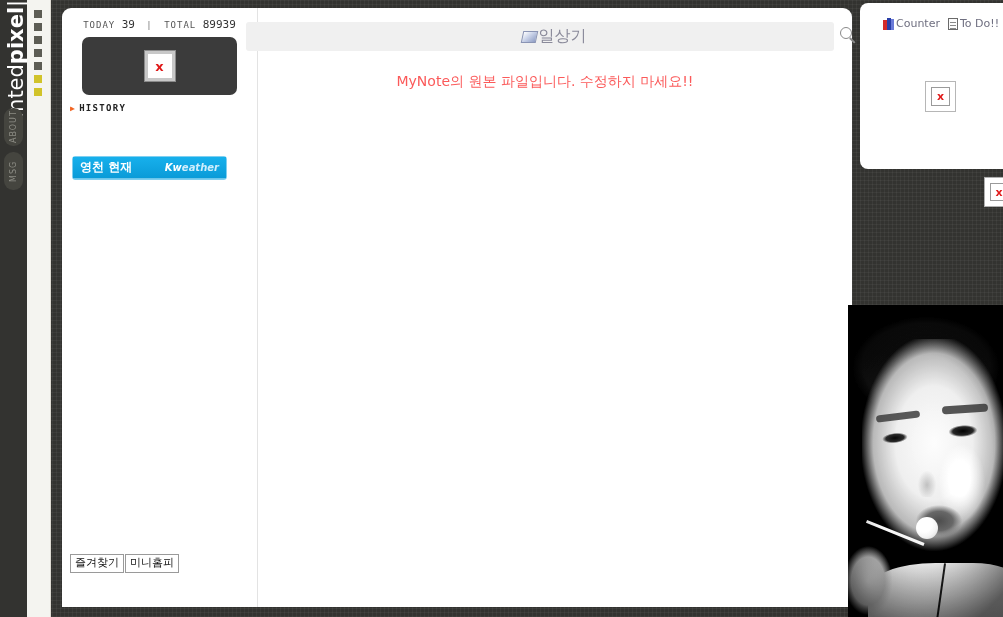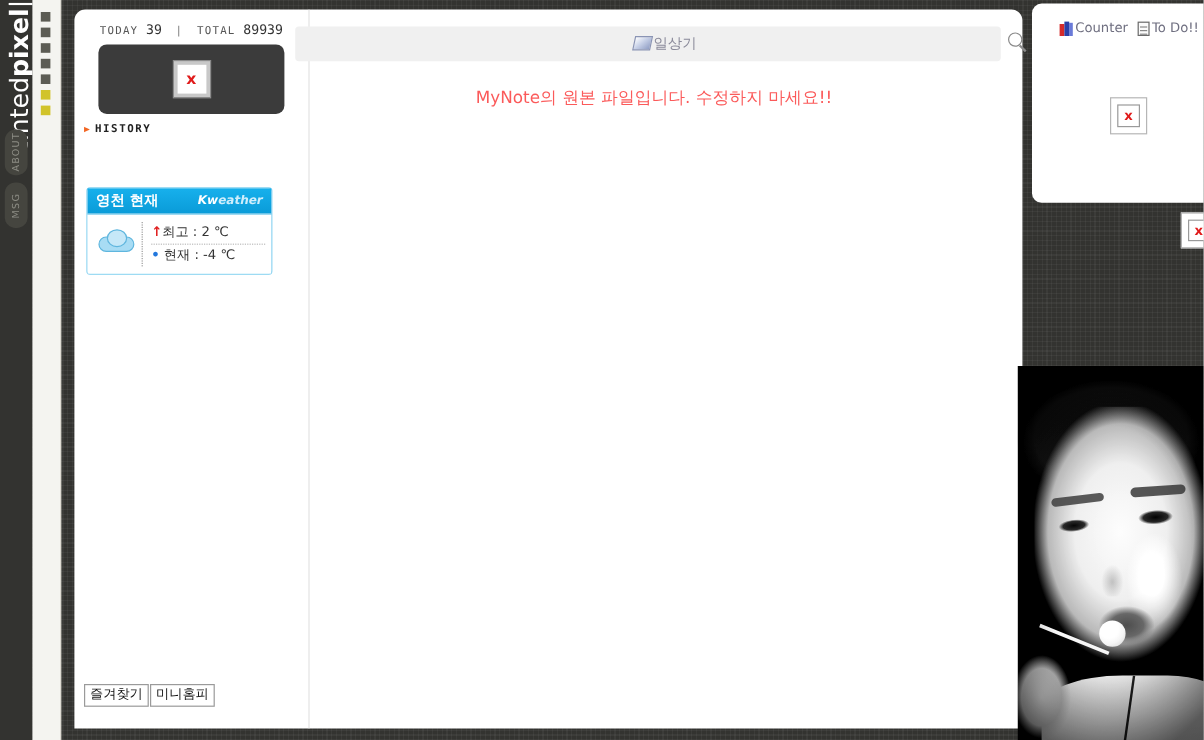--- a/index.html
+++ b/index.html
@@ -172,21 +172,21 @@
   #weather-lines { flex: 1; border-left: 1px dotted #9a9a9a; padding-left: 7px; }
   .w-line {
     font-size: 11px; color: #333; line-height: 18px; white-space: nowrap;
   }
   .w-line.top { border-bottom: 1px dotted #bbb; }
   .w-line .up { color: #e02020; font-weight: bold; }
   .w-line .dot { color: #2277dd; font-weight: bold; }
 
   
   #bottom-controls { position: absolute; left: 8px; bottom: 14px; width: 160px; }
-  #btn-row { display: flex; gap: 1px; margin-bottom: 4px; }
+  #btn-row { display: flex; gap: 1px; margin-bottom: 20px; }
   .sm-btn {
     border: 1px solid #9a9a9a;
     background: #ffffff;
     font-size: 11px;
     color: #111;
     padding: 2px 4px 3px 4px;
     line-height: 12px;
     font-family: "DejaVu Sans", sans-serif;
   }
   #linker-select {
@@ -209,21 +209,21 @@
     position: absolute; left: 176px; top: 0; right: 0; bottom: 0;
   }
   #content-header {
     margin: 14px 18px 0 8px;
     height: 29px;
     background: #f0f0f0;
     border-radius: 3px;
     display: flex; align-items: center; justify-content: center;
     position: relative;
   }
-  #header-title { font-size: 12px; color: #8a8a9a; padding-left: 28px; }
+  #header-title { font-size: 16px; color: #8a8a9a; padding-left: 28px; }
   #note-icon {
     display: inline-block; width: 15px; height: 12px;
     vertical-align: -2px; margin-right: 2px;
     background: linear-gradient(135deg,#ffffff 0%,#c9d2e8 45%,#8f9dc4 100%);
     border: 1px solid #8a94b4;
     transform: skewX(-12deg);
   }
   #search-icon {
     position: absolute; right: -24px; top: 5px;
     width: 18px; height: 18px;
@@ -418,34 +418,20 @@
 
     <div id="history-row">
       <span class="tri">▶</span><span>HISTORY</span>
     </div>
 
 
     <div id="weather-widget">
       <div id="weather-head">
         <span id="weather-city">영천 현재</span>
         <span id="weather-brand"><span>Kw</span><span class="w">eather</span></span>
-      </div>
-      <div id="weather-body">
-        <div id="weather-icon">
-            <div class="cloud"></div>
-          </div>
-        <div id="weather-lines">
-          <div class="w-line top">
-            <span class="up">↑</span><span>최고 : 2 ℃</span>
-          </div>
-          <div class="w-line">
-            <span class="dot">•</span>
-            <span>현재 : -4 ℃</span>
-          </div>
-        </div>
       </div>
     </div>
 
     <div id="bottom-controls">
       <div id="btn-row">
         <button class="sm-btn">즐겨찾기</button>
         <button class="sm-btn">미니홈피</button>
       </div>
     </div>
   </div>

